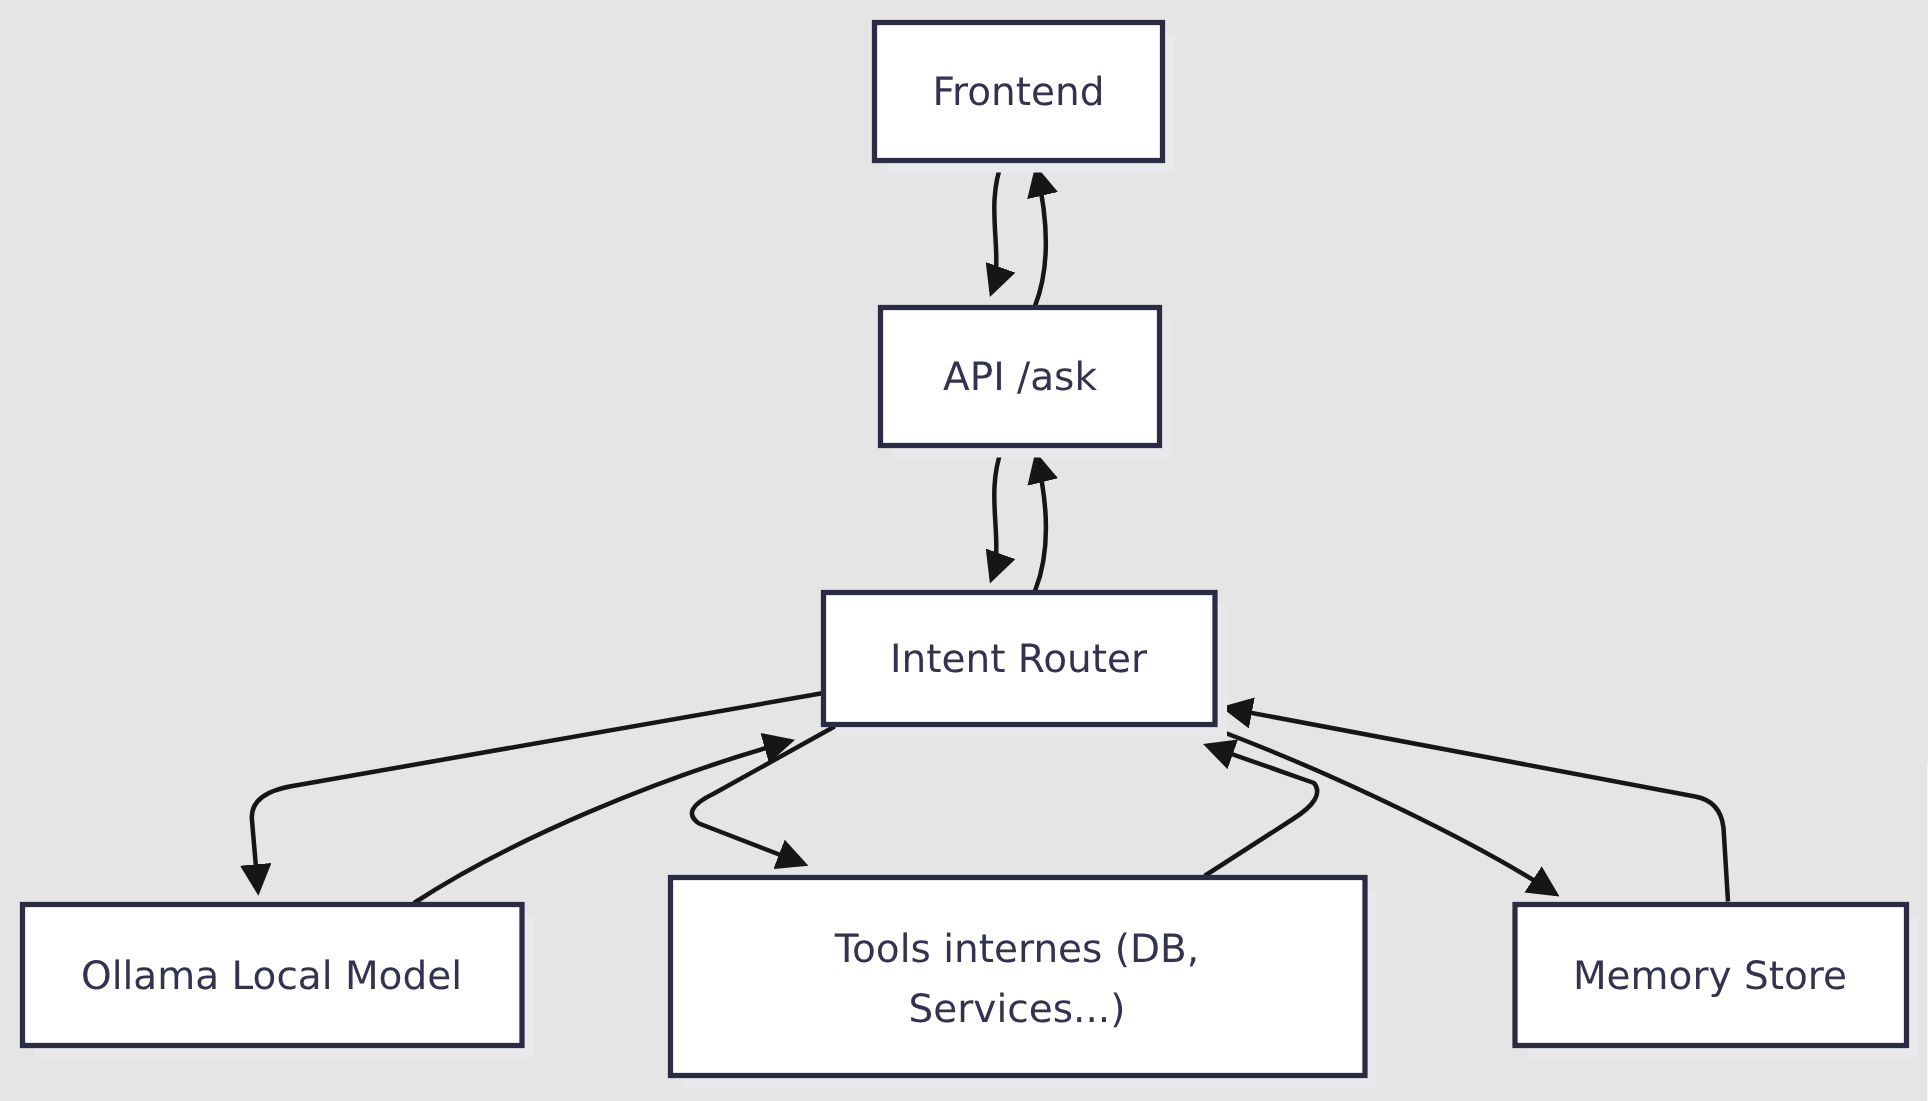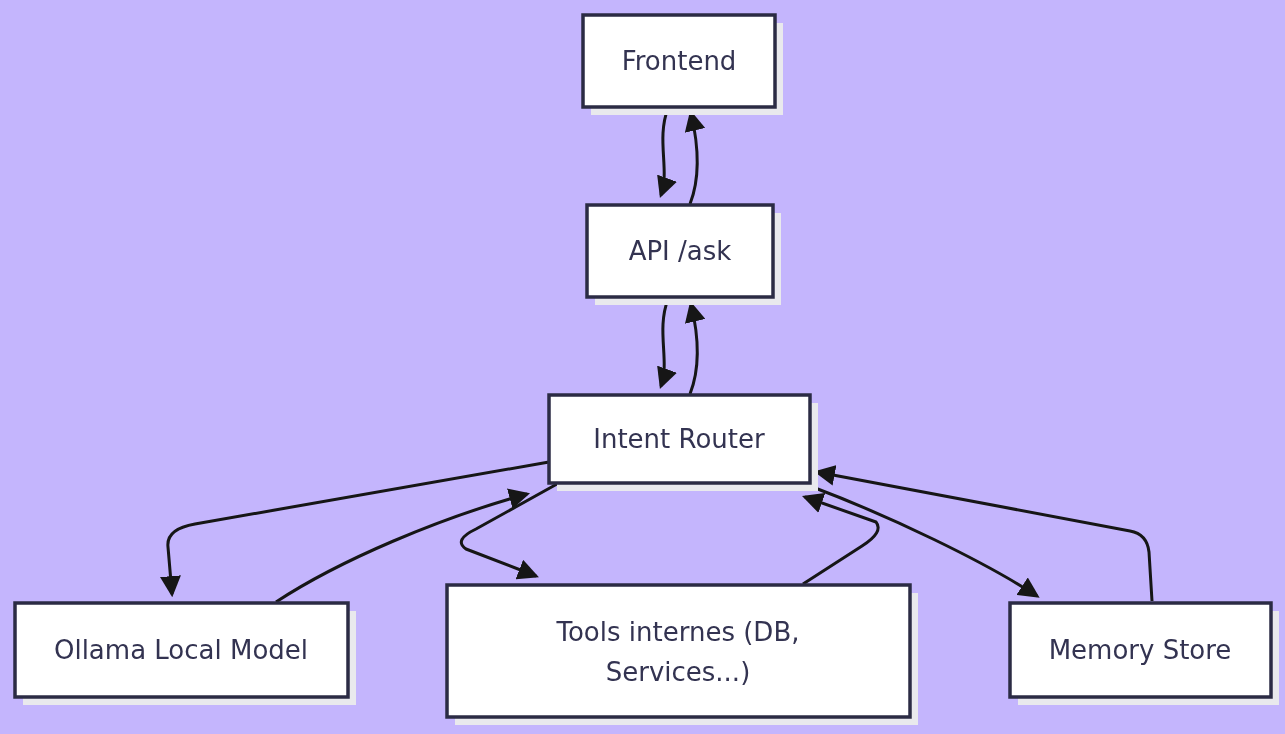--- a/index.html
+++ b/index.html
@@ -4,21 +4,21 @@
 <style>
   html, body {
     margin: 0;
     padding: 0;
     background: #ffffff;
   }
   .stage {
     position: relative;
     width: 1285px;
     height: 734px;
-    background: #c4b5fd;
+    background: #e5e5e5;
     overflow: hidden;
   }
   svg { display: block; }
   .node-shadow {
     fill: #e9e9ed;
   }
   .node-box {
     fill: #ffffff;
     stroke: #2b2b44;
     stroke-width: 3.5;

